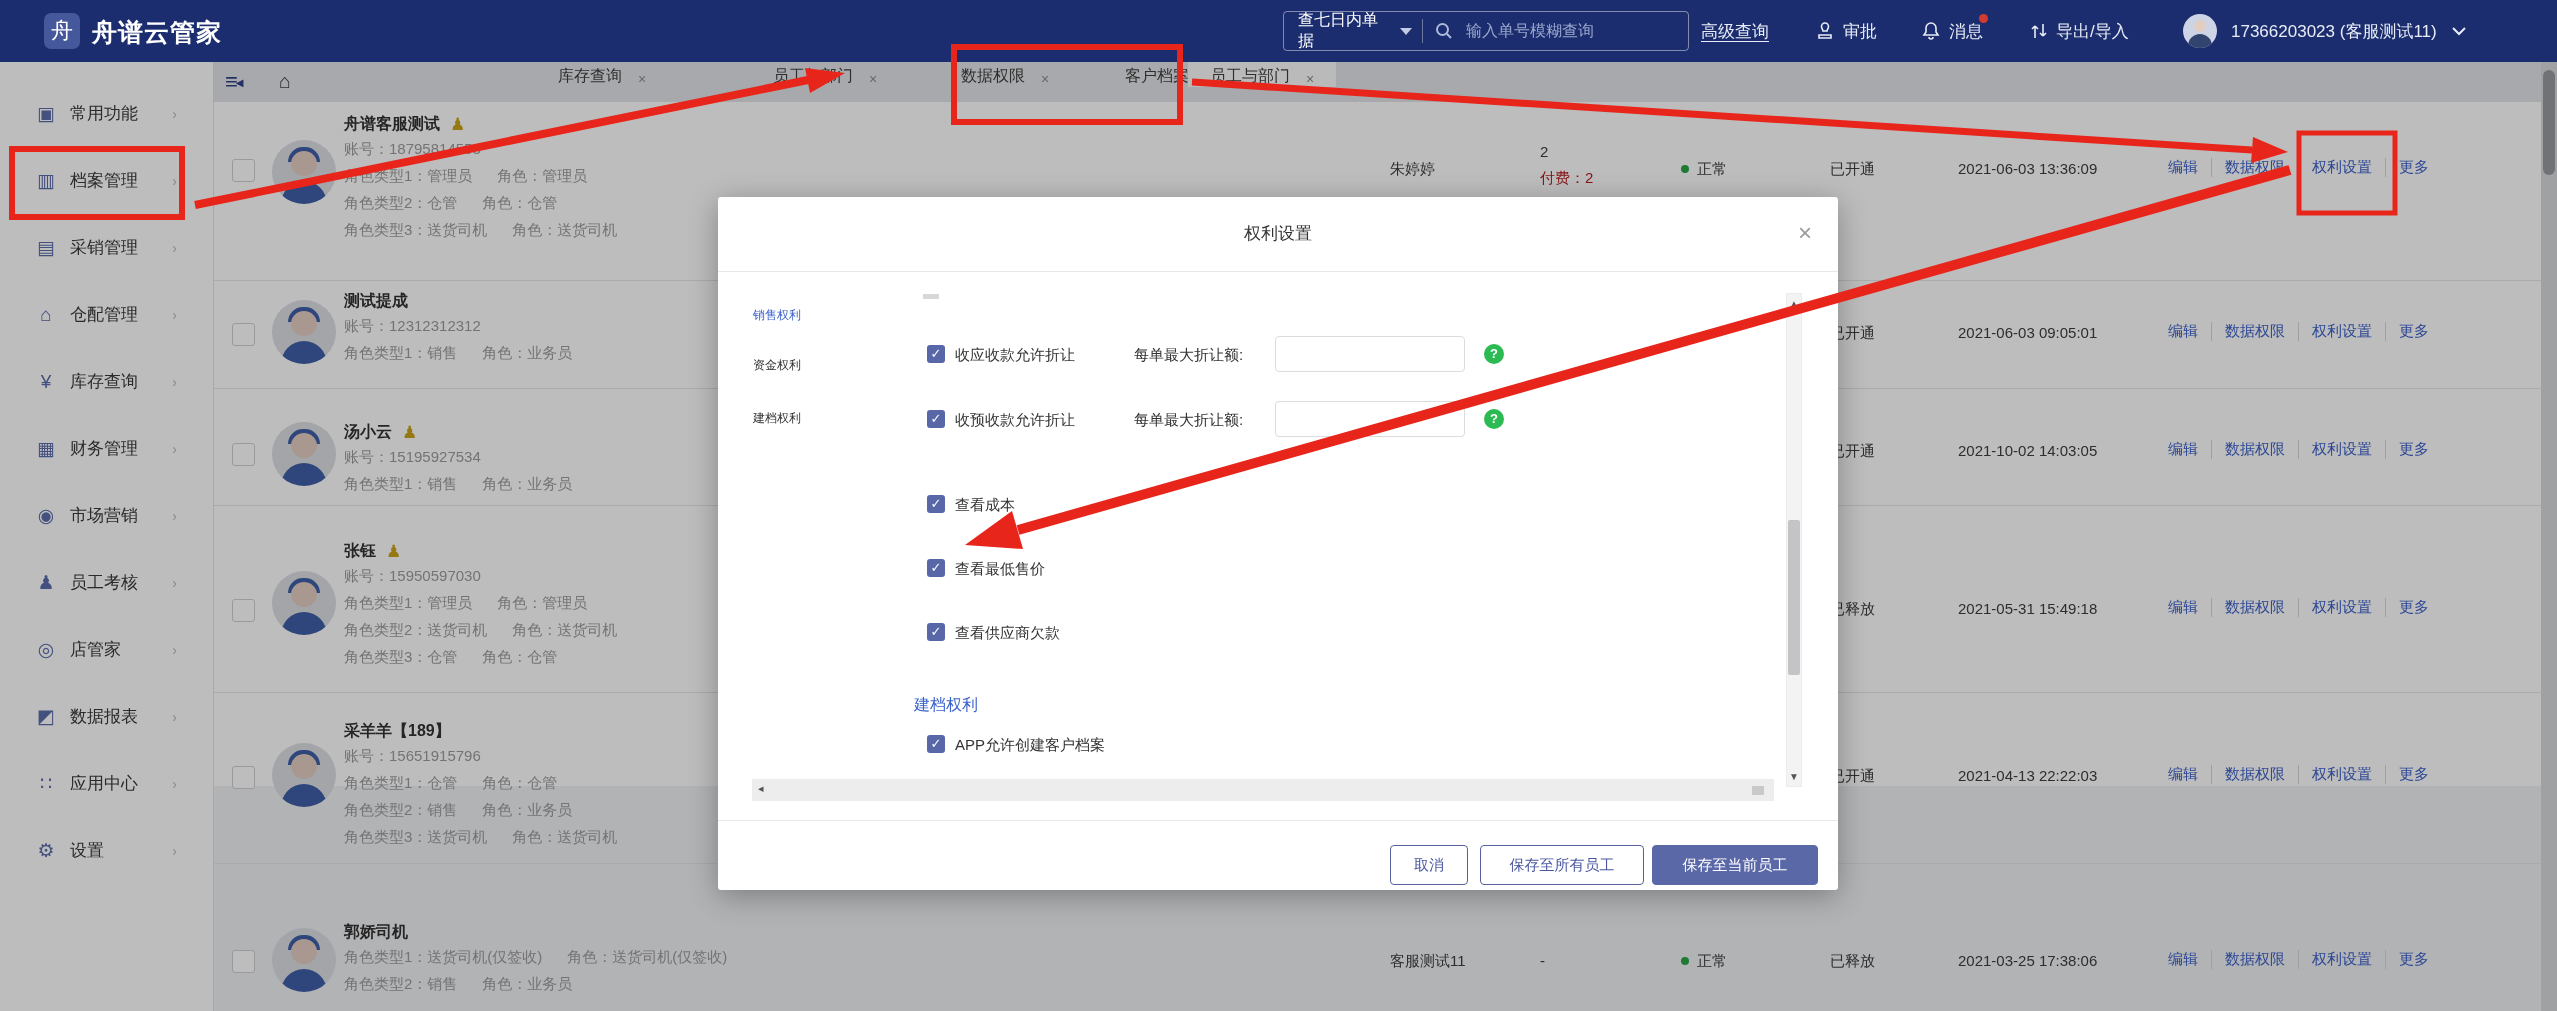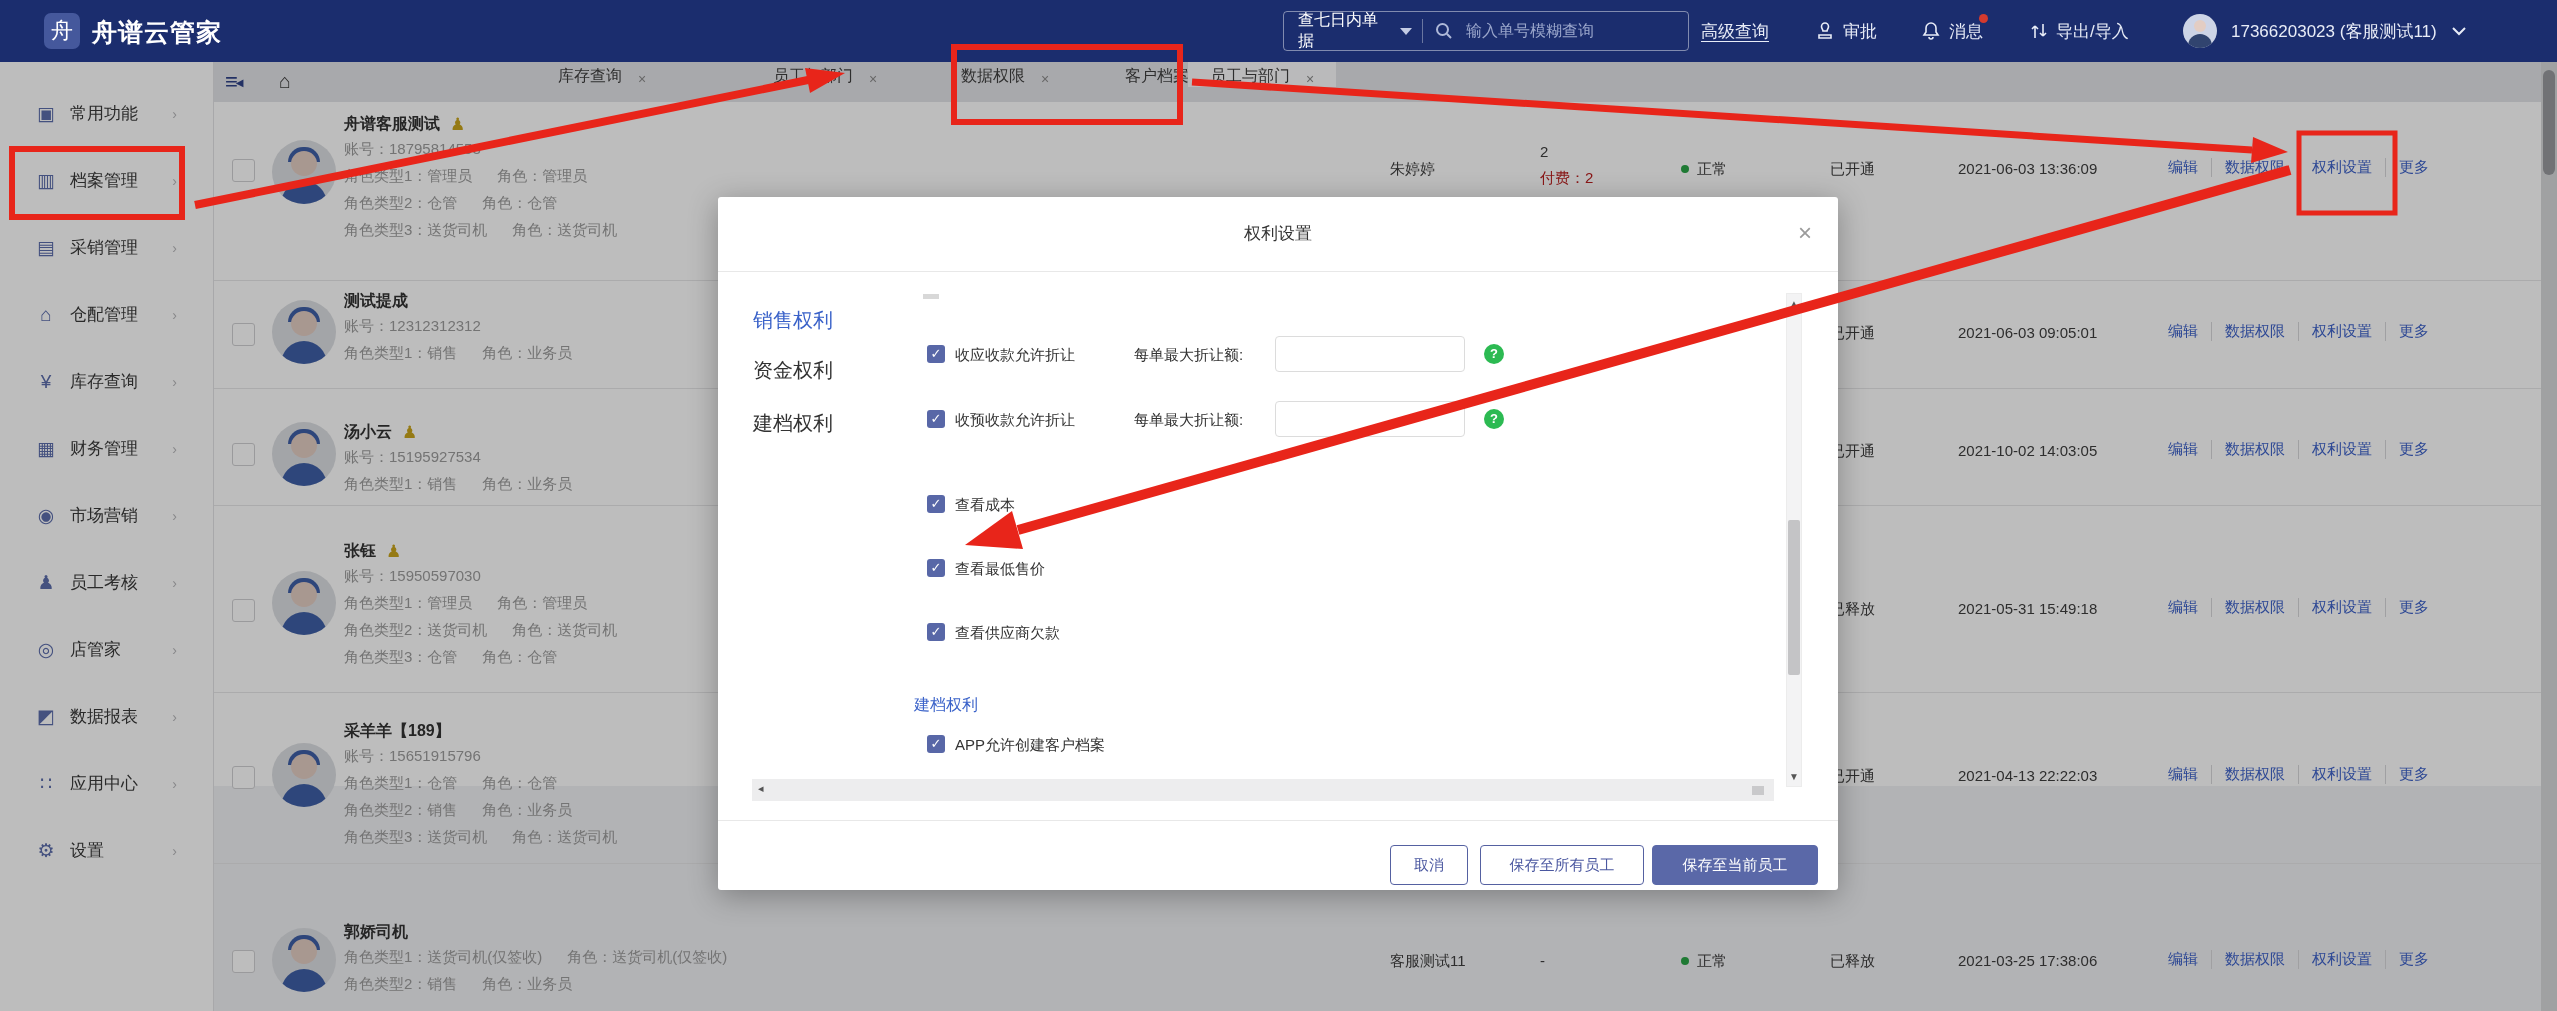--- a/index.html
+++ b/index.html
@@ -72,21 +72,21 @@
 
   
   .overlay{position:absolute;left:0;top:62px;width:2557px;height:949px;background:rgba(10,10,12,.27);z-index:40;}
 
   
   .modal{position:absolute;left:718px;top:197px;width:1120px;height:693px;background:#fff;border-radius:3px;
     box-shadow:0 6px 30px rgba(0,0,0,.3);z-index:60;}
   .modal-title{position:absolute;left:0;top:0;width:100%;height:74px;line-height:74px;text-align:center;font-size:17px;color:#333;}
   .modal-close{position:absolute;right:26px;top:24px;font-size:24px;color:#9b9b9b;cursor:pointer;line-height:1;}
   .modal-hdr-line{position:absolute;left:0;top:74px;width:100%;height:1px;background:#e8e8e8;}
-  .m-nav{position:absolute;left:35px;font-size:20px;color:#333;cursor:pointer;}
+  .m-nav{position:absolute;left:35px;font-size:12px;color:#333;cursor:pointer;}
   .m-nav.active{color:#3a62c9;}
   .chk{position:absolute;width:18px;height:18px;border-radius:3px;background:#5867a7;color:#fff;font-size:13px;line-height:18px;
     text-align:center;cursor:pointer;}
   .chk-label{position:absolute;font-size:15px;color:#333;white-space:nowrap;}
   .amt-label{position:absolute;font-size:15px;color:#333;white-space:nowrap;}
   .amt-input{position:absolute;width:190px;height:36px;border:1px solid #dcdcdc;border-radius:4px;background:#fff;
     font-size:15px;padding:0 8px;box-sizing:border-box;font-family:inherit;outline:none;}
   .help{position:absolute;width:20px;height:20px;border-radius:50%;background:#2cba52;color:#fff;font-size:13px;font-weight:bold;
     text-align:center;line-height:20px;cursor:pointer;}
   .m-section{position:absolute;left:196px;font-size:16px;color:#3a62c9;}

